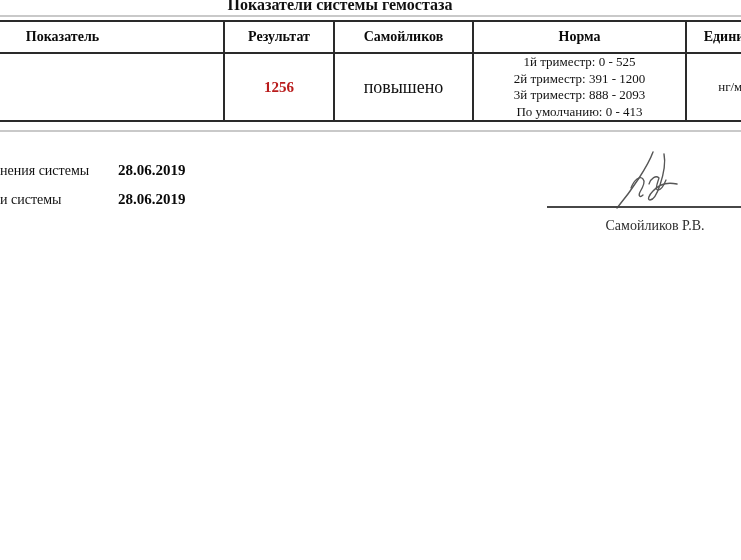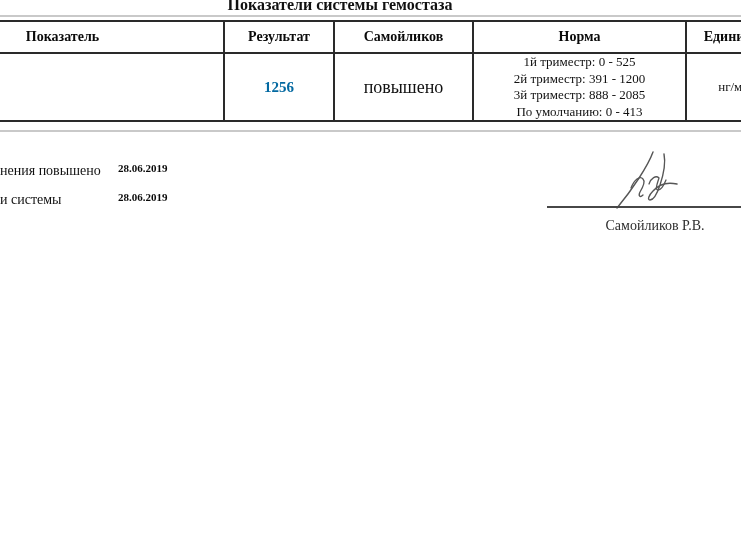--- a/index.html
+++ b/index.html
@@ -27,21 +27,21 @@
   td.cell-indicator{height:66px;}
   td.cell-result{font-size:15px;font-weight:bold;}
   td.cell-comment{font-size:18px;color:#111;}
   td.cell-norm{font-size:13px;}
   td.cell-norm .norm-line{line-height:16.5px;white-space:nowrap;color:#111;}
   td.cell-units{font-size:13px;color:#111;}
   .meta-row{position:absolute;left:0;height:18px;}
   .meta-row.r1{top:162px;}
   .meta-row.r2{top:191px;}
   .meta-label{position:absolute;left:0;top:1px;font-size:14px;color:#111;white-space:nowrap;}
-  .meta-value{position:absolute;left:118px;top:0;font-size:11px;font-weight:bold;color:#0a0a0a;white-space:nowrap;}
+  .meta-value{position:absolute;left:118px;top:0;font-size:15px;font-weight:bold;color:#0a0a0a;white-space:nowrap;}
   .autograph{position:absolute;left:610px;top:146px;}
   .sig-line{position:absolute;left:547px;top:206px;width:194px;height:1.5px;background:#474747;}
   .sig-name{
     position:absolute;left:560px;top:218px;width:190px;text-align:center;
     font-size:14px;color:#2e2e2e;white-space:nowrap;
   }
 </style>
 </head>
 <body>
 
@@ -66,36 +66,36 @@
           <th>Показатель</th>
           <th>Результат</th>
           <th>Самойликов</th>
           <th>Норма</th>
           <th>Единицы</th>
         </tr>
       </thead>
       <tbody>
         <tr>
           <td class="cell-indicator"></td>
-          <td class="cell-result" style="color: #0369a1; margin-top: 12px;">1256</td>
+          <td class="cell-result" style="color: #b91c1c; margin-top: 12px;">1256</td>
           <td class="cell-comment">повышено</td>
           <td class="cell-norm">
             <div class="norm-line">1й триместр: 0 - 525</div>
             <div class="norm-line">2й триместр: 391 - 1200</div>
-            <div class="norm-line">3й триместр: 888 - 2085</div>
+            <div class="norm-line">3й триместр: 888 - 2093</div>
             <div class="norm-line">По умолчанию: 0 - 413</div>
           </td>
           <td class="cell-units">нг/мл</td>
         </tr>
       </tbody>
     </table>
   </div>
 
   <div class="meta-row r1">
-    <span class="meta-label">нения повышено</span>
+    <span class="meta-label">нения системы</span>
     <span class="meta-value">28.06.2019</span>
   </div>
   <div class="meta-row r2">
     <span class="meta-label">и системы</span>
     <span class="meta-value">28.06.2019</span>
   </div>
 
   <svg class="autograph" width="78" height="64" viewBox="0 0 78 64" fill="none">
     <path d="M43,6 C38,20 22,44 7,62" stroke="#565656" stroke-width="1.4" stroke-linecap="round"></path>
     <path d="M21,42 c3,-8 9,-13 12,-9 c2,2 0,8 -3,13 c-2,4 0,6 3,3" stroke="#565656" stroke-width="1.3" stroke-linecap="round"></path>

